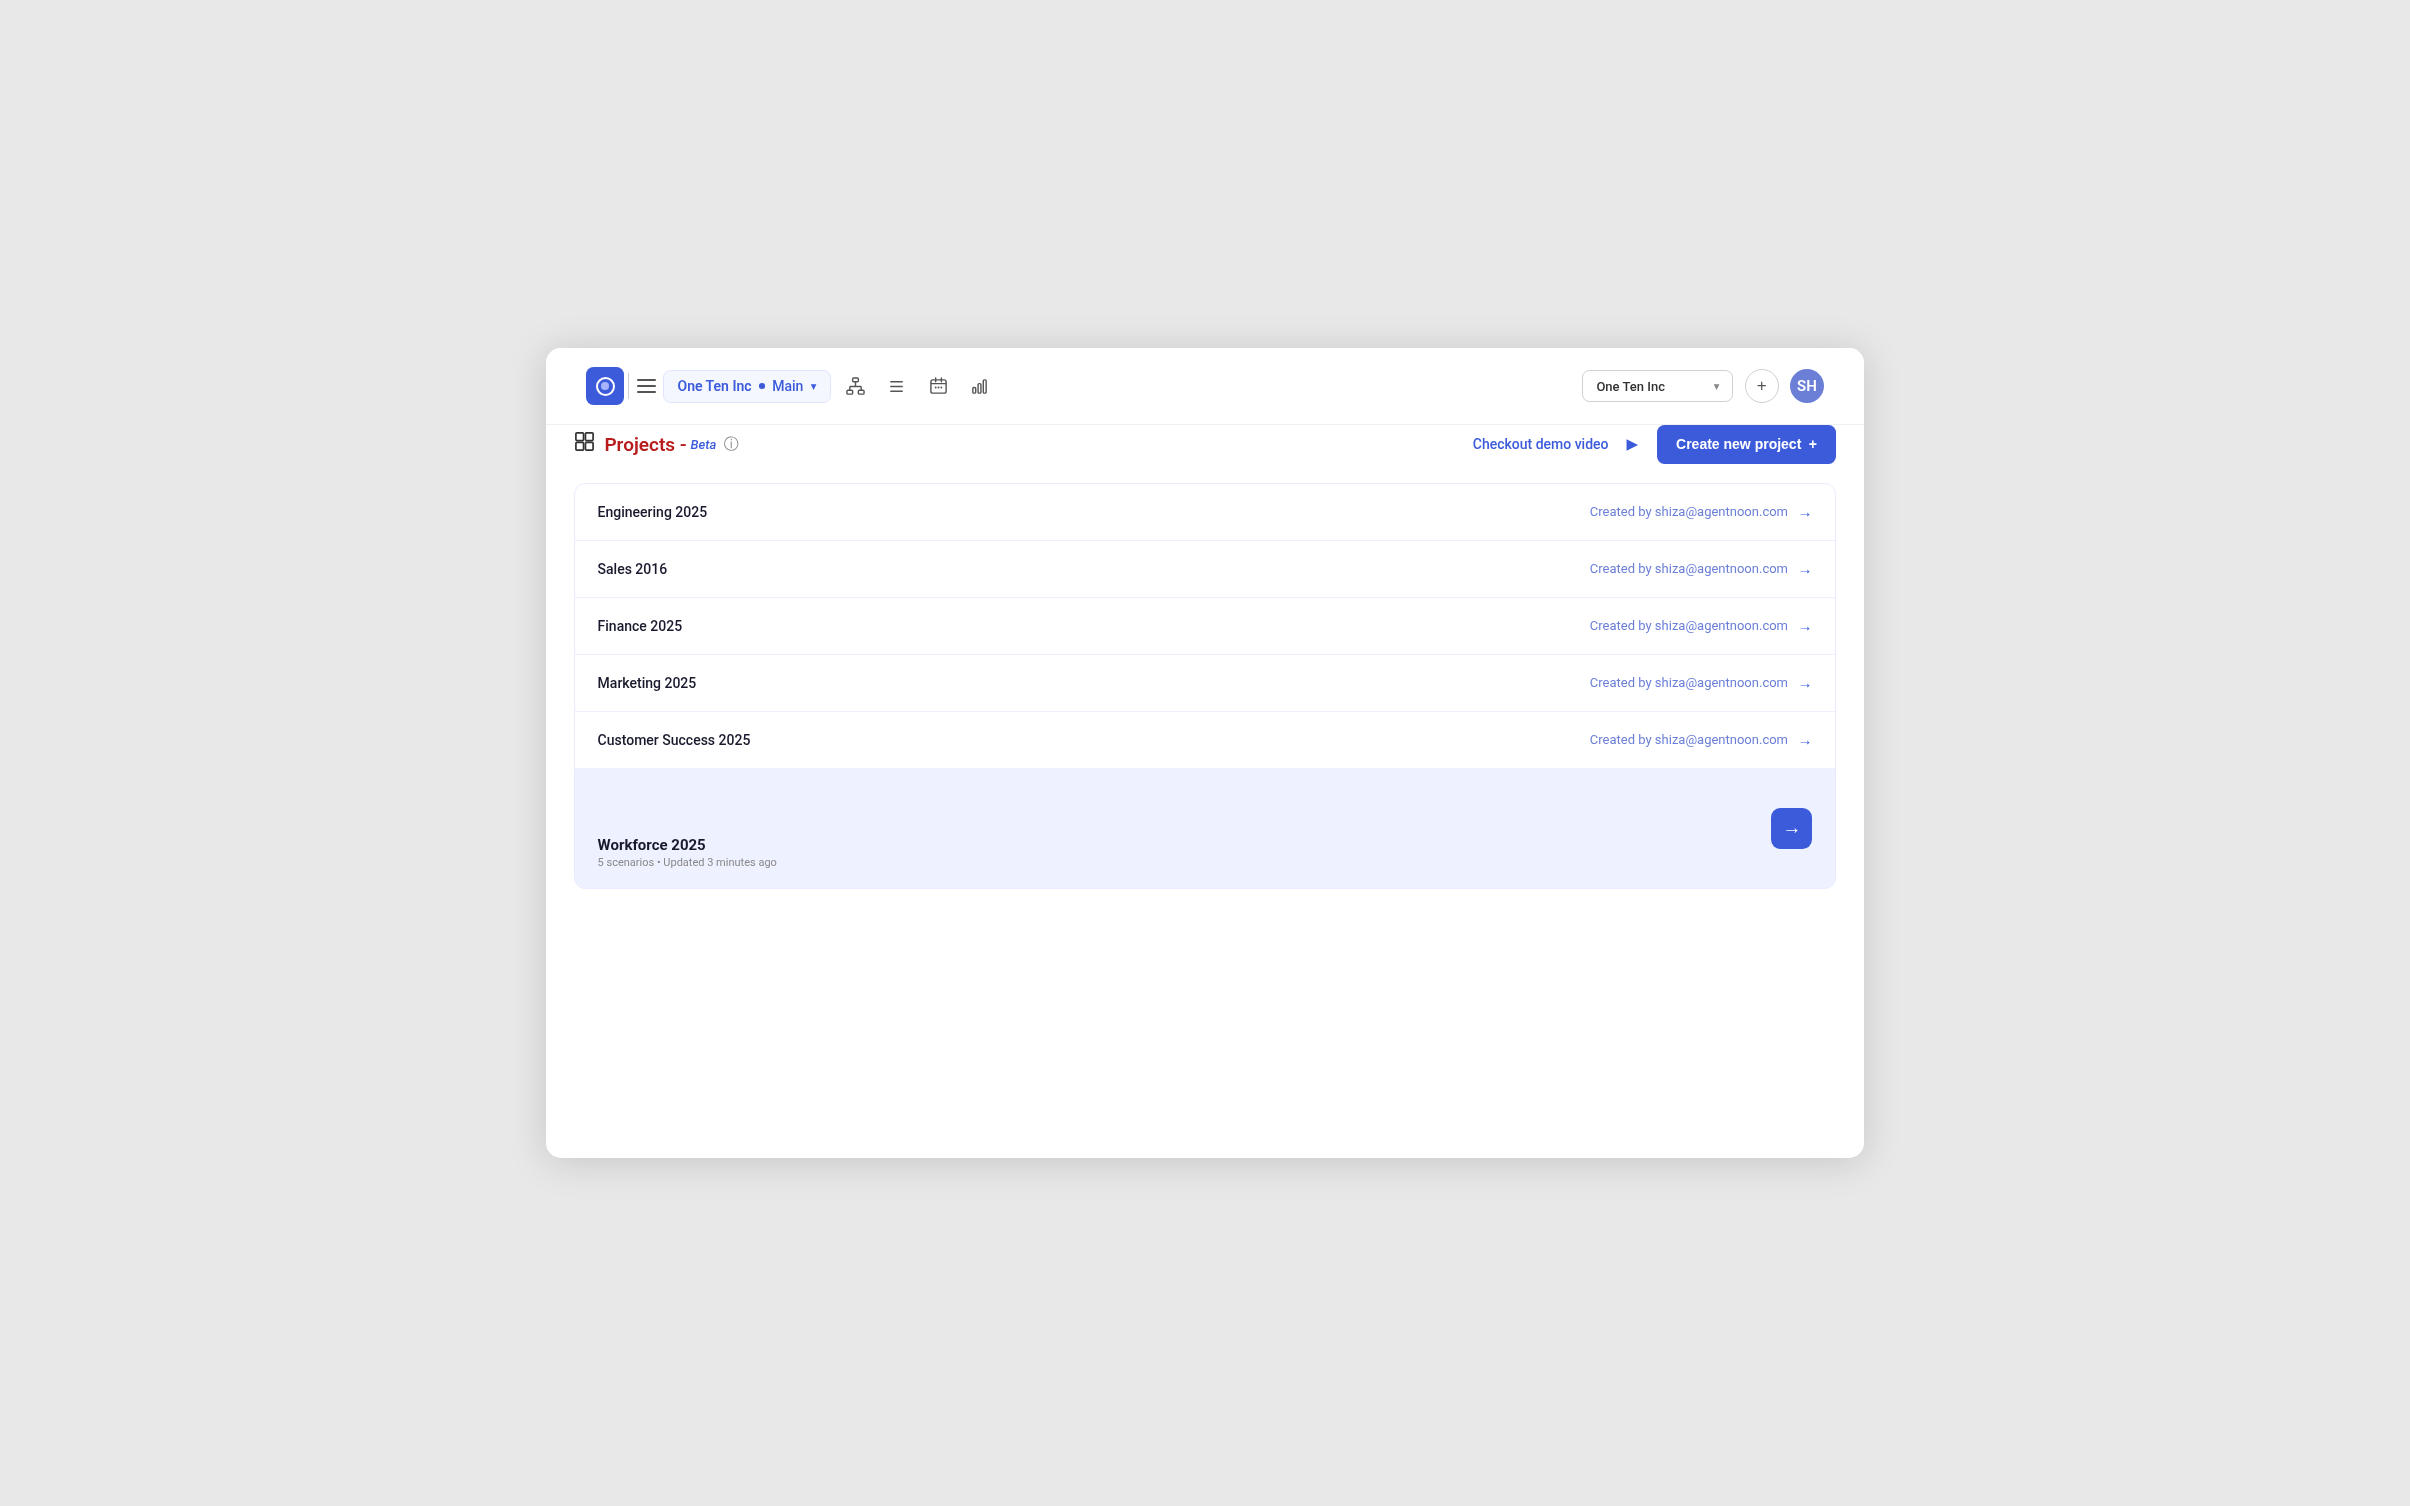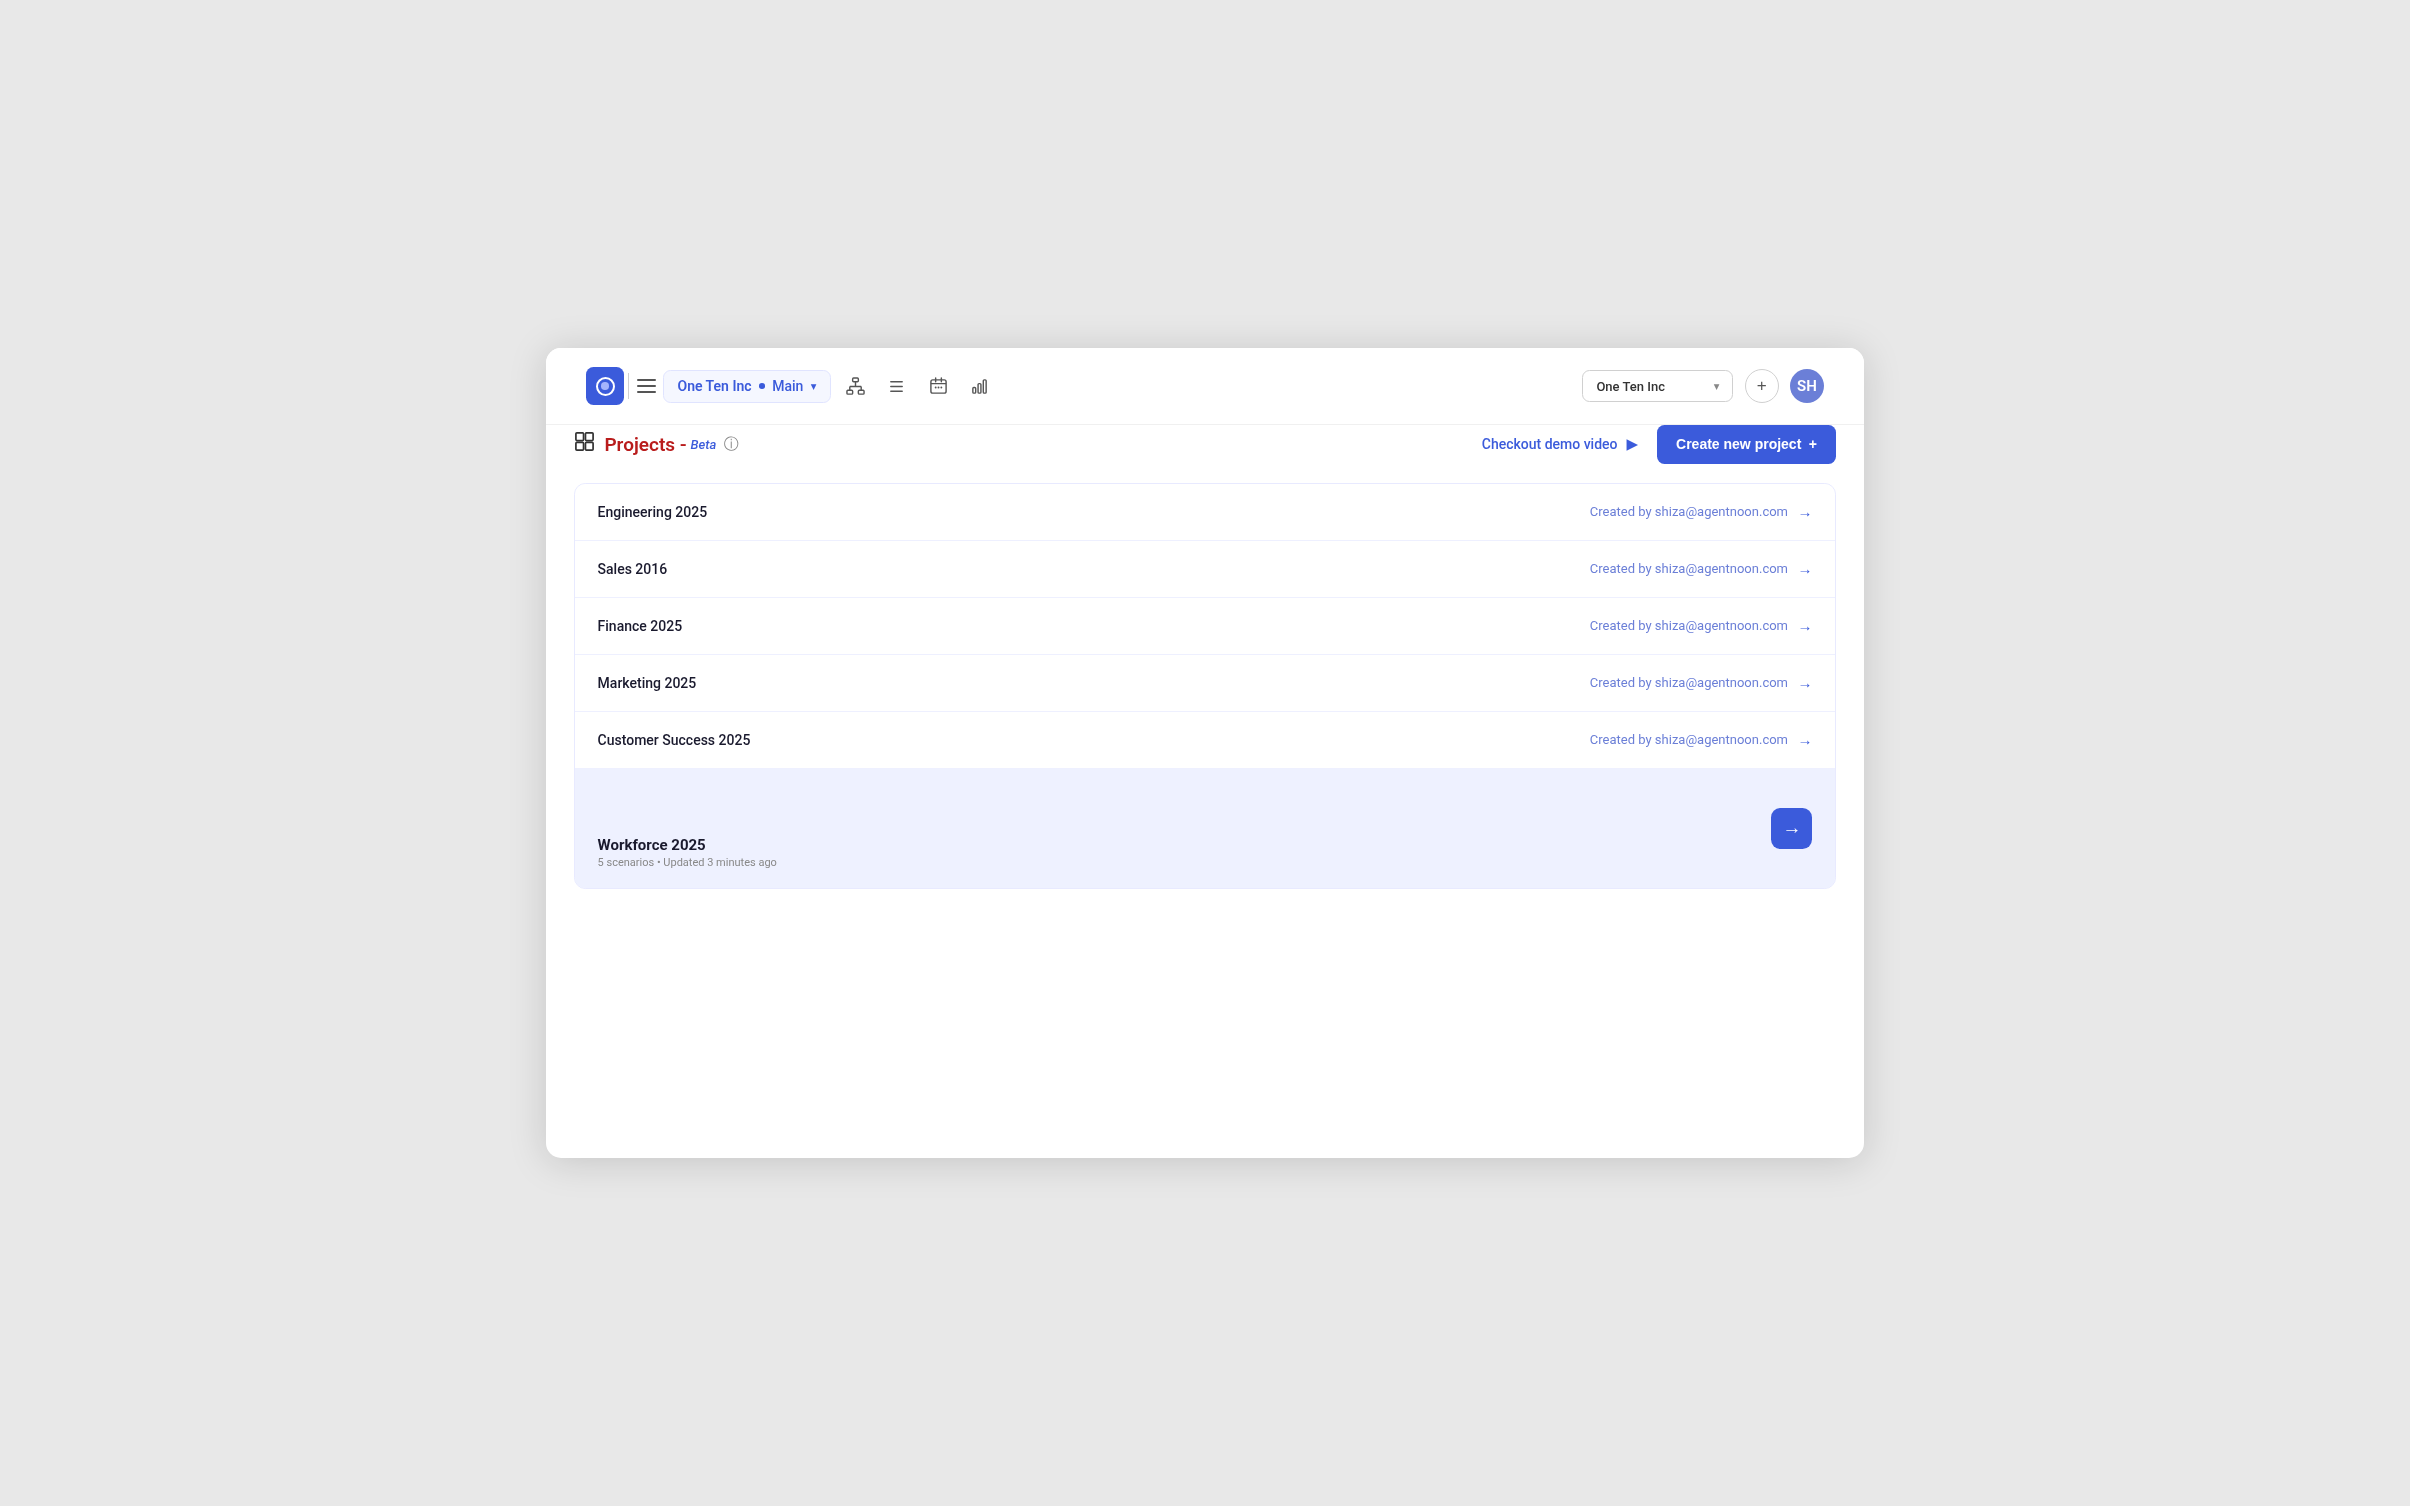--- a/index.html
+++ b/index.html
@@ -256,21 +256,21 @@
 
     .demo-link {
       margin-left: auto;
       margin-right: 19px;
       color: #3b5bdb;
       font-size: 14px;
       text-decoration: none;
       font-weight: 500;
       display: flex;
       align-items: center;
-      gap: 9px;
+      gap: 18px;
     }
 
     .create-project-btn {
       background: #3b5bdb;
       color: #ffffff;
       border: none;
       border-radius: 7.5px;
       padding: 11.3px 19px;
       font-size: 14px;
       font-weight: 600;

